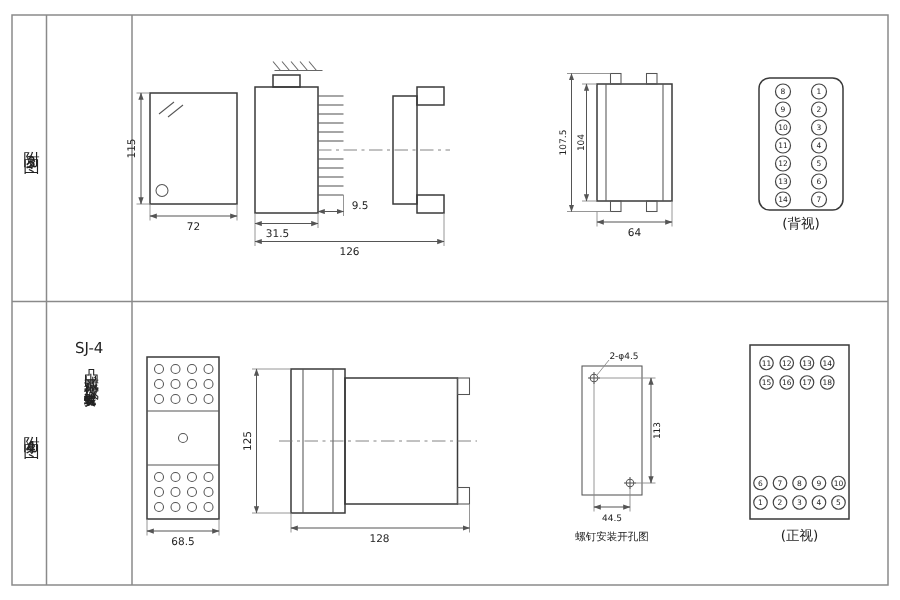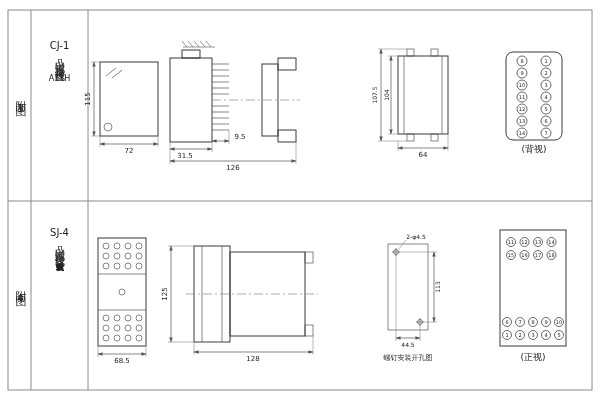--- a/index.html
+++ b/index.html
@@ -299,25 +299,20 @@
     </g>
   </svg>
 
   <div class="fig-label" style="top:10px;height:191px;">
     <span>附图3</span>
   </div>
   <div class="fig-label" style="top:201px;height:189px;">
     <span>附图4</span>
   </div>
 
-  <div class="title-col" style="top:10px;height:191px;padding-top:30px;box-sizing:border-box;">
-    <span class="model">CJ-1</span>
-    <span class="vtext">凸出式板后接线</span>
-    <span class="code">A11H</span>
-  </div>
 
   <div class="title-col" style="top:201px;height:189px;padding-top:26px;box-sizing:border-box;">
     <span class="model">SJ-4</span>
     <span class="vtext">凸出式前接线</span>
     <span class="mount">卡轨安装或螺钉安装</span>
   </div>
 
 </div>
 
 </body></html>

